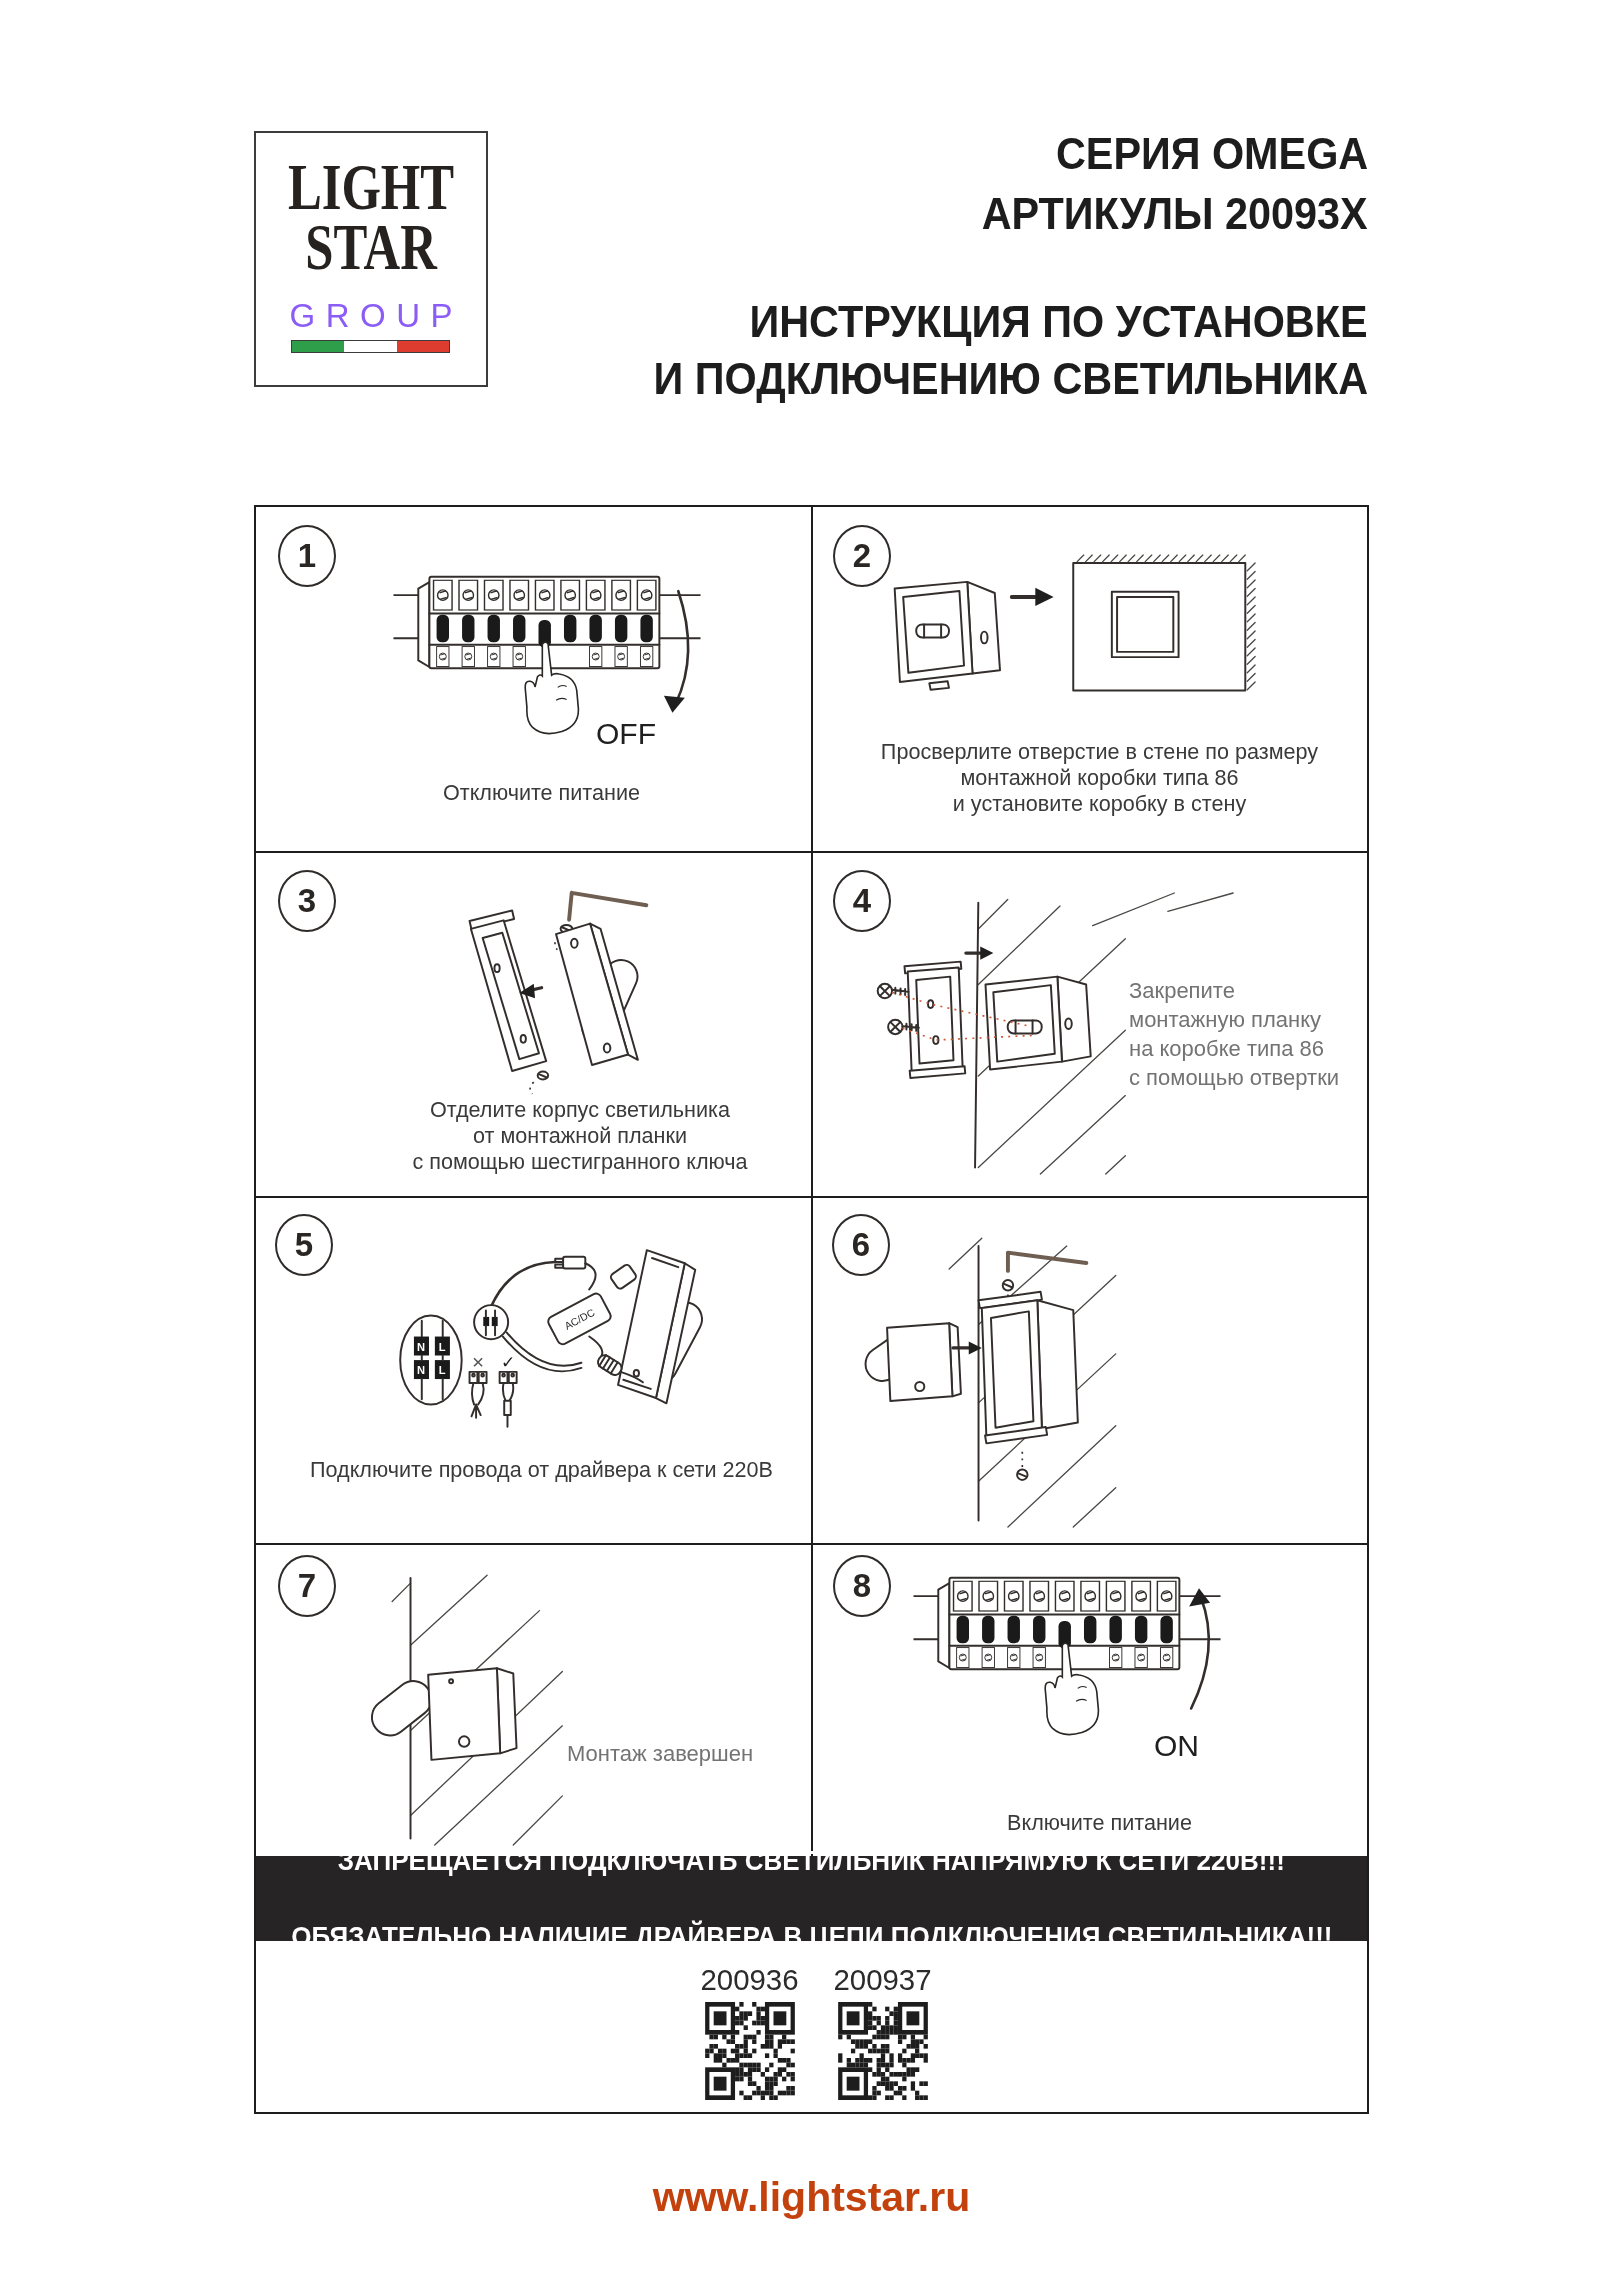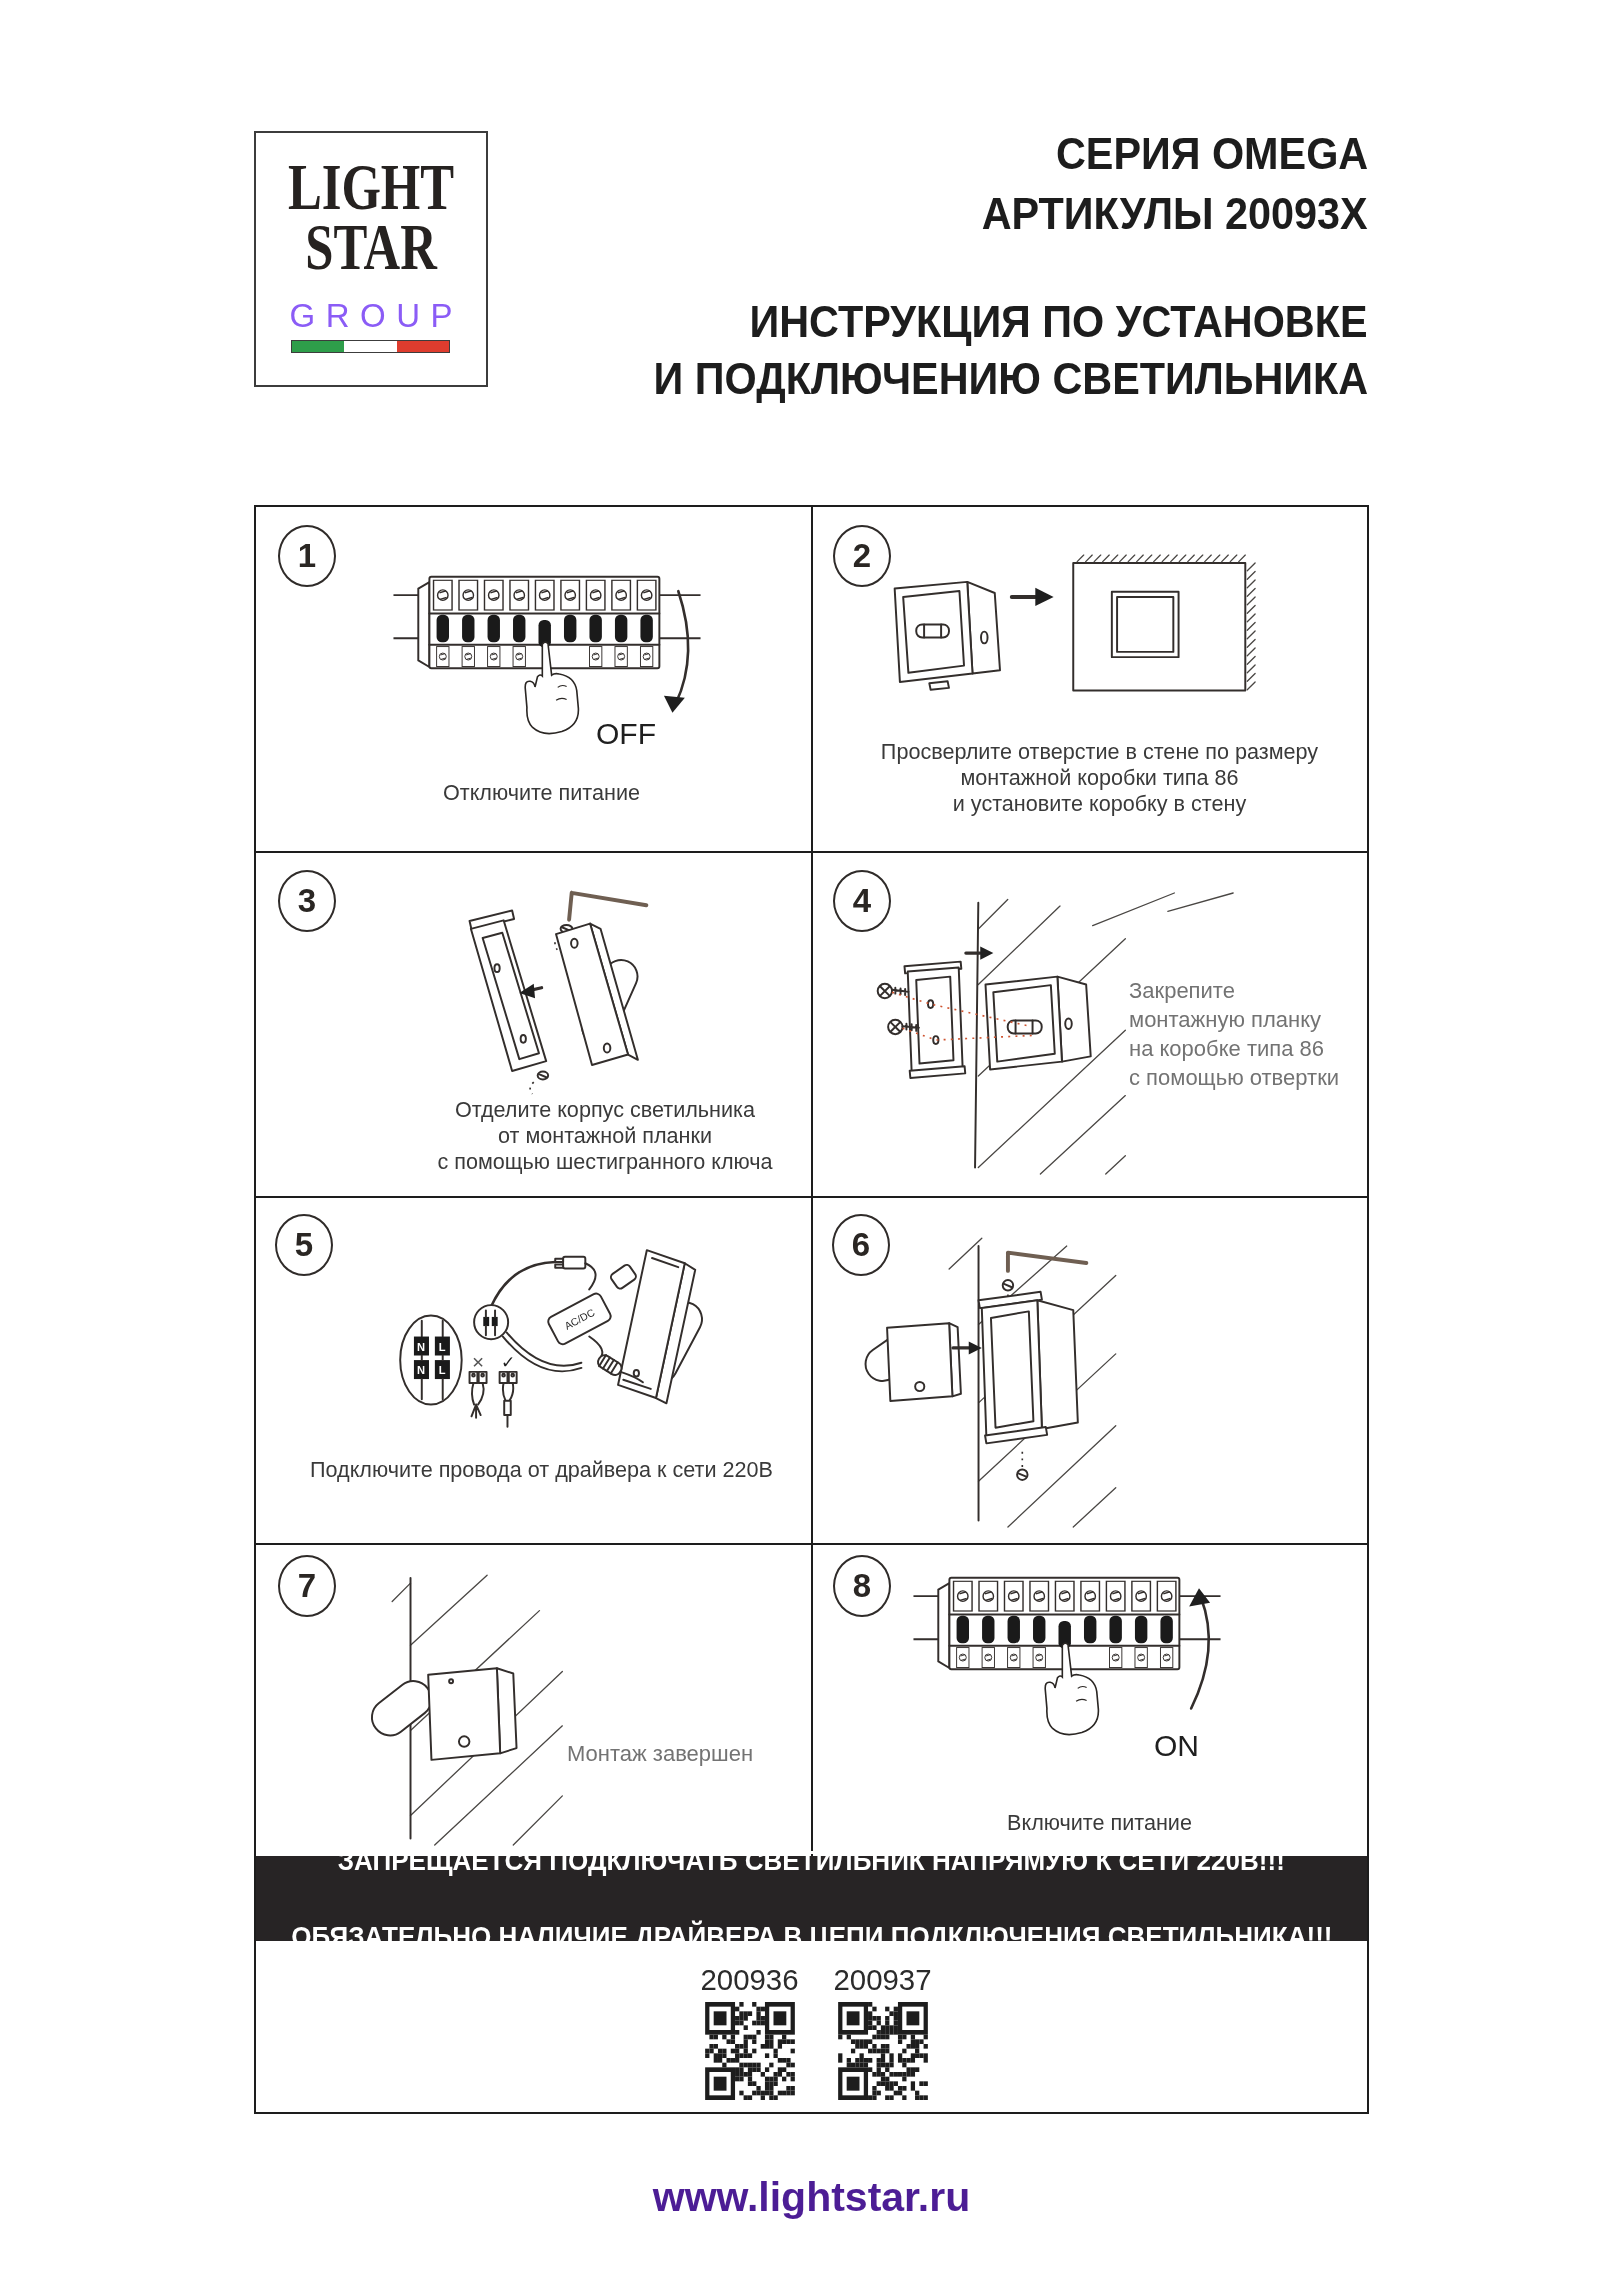--- a/index.html
+++ b/index.html
@@ -40,21 +40,21 @@
            font-size:33px;font-weight:600;color:#2a2623;background:#fff;}
 
   
   .cap{position:absolute;font-size:21.6px;line-height:26px;color:#3a3a3a;text-align:center;padding-left:9px;}
   .side{position:absolute;font-size:22px;line-height:29px;color:#737373;text-align:left;}
 
   
   .qr-label{position:absolute;font-size:29.4px;color:#2b2b2b;text-align:center;width:131px;}
   .qr-code{position:absolute;width:90px;height:98px;}
   #footer-url{position:absolute;left:0;top:2174px;width:100%;text-align:center;
-              font-size:41px;font-weight:700;color:#4c1d95;}
+              font-size:41px;font-weight:700;color:#c2410c;}
 
   
   svg{position:absolute;overflow:visible;}
   .ln{fill:none;stroke:#332e2c;stroke-width:3;stroke-linecap:round;stroke-linejoin:round;}
   .fw{fill:#fff;stroke:#332e2c;stroke-width:3;stroke-linejoin:round;}
   .tg{fill:#1a1a1a;}
   .hatch{fill:none;stroke:#4a4744;stroke-width:2;stroke-linecap:round;}
   .key{fill:none;stroke:#6f5f52;stroke-width:6;stroke-linecap:round;stroke-linejoin:round;}
   .dotline{fill:none;stroke:#cf5430;stroke-width:2.5;stroke-dasharray:3 8;}
   .dash{fill:none;stroke:#332e2c;stroke-width:2.5;stroke-dasharray:3 7;}
@@ -215,21 +215,21 @@
       <path class="fw" d="M200 78 L252 62 L310 262 L255 278 Z"></path>
       <ellipse class="ln" cx="228" cy="92" rx="5" ry="7"></ellipse>
       <ellipse class="ln" cx="278" cy="252" rx="5" ry="7"></ellipse>
     </g>
     <g>
       <ellipse class="fw" cx="180" cy="294" rx="8" ry="6"></ellipse>
       <path class="ln" d="M174 292 L186 297"></path>
       <path class="dash" d="M166 304 q-10 10 -2 18"></path>
     </g>
   </svg>
-  <div class="cap" style="left:269px;top:1097px;width:654px">
+  <div class="cap" style="left:244px;top:1097px;width:654px">
     <div>Отделите корпус светильника</div>
     <div>от монтажной планки</div>
     <div>с помощью шестигранного ключа</div>
   </div>
 
   <svg style="left:870px;top:893px" width="380" height="281" viewBox="0 0 580 430">
     <g>
       <path class="hatch" d="M165 55 L210 10 M165 140 L290 20 M165 280 L390 70 M165 420 L390 210 M260 430 L390 310 M360 430 L390 402 M340 50 L465 0 M455 28 L555 0"></path>
       <path class="ln" d="M165 15 L160 420"></path>
     </g>

